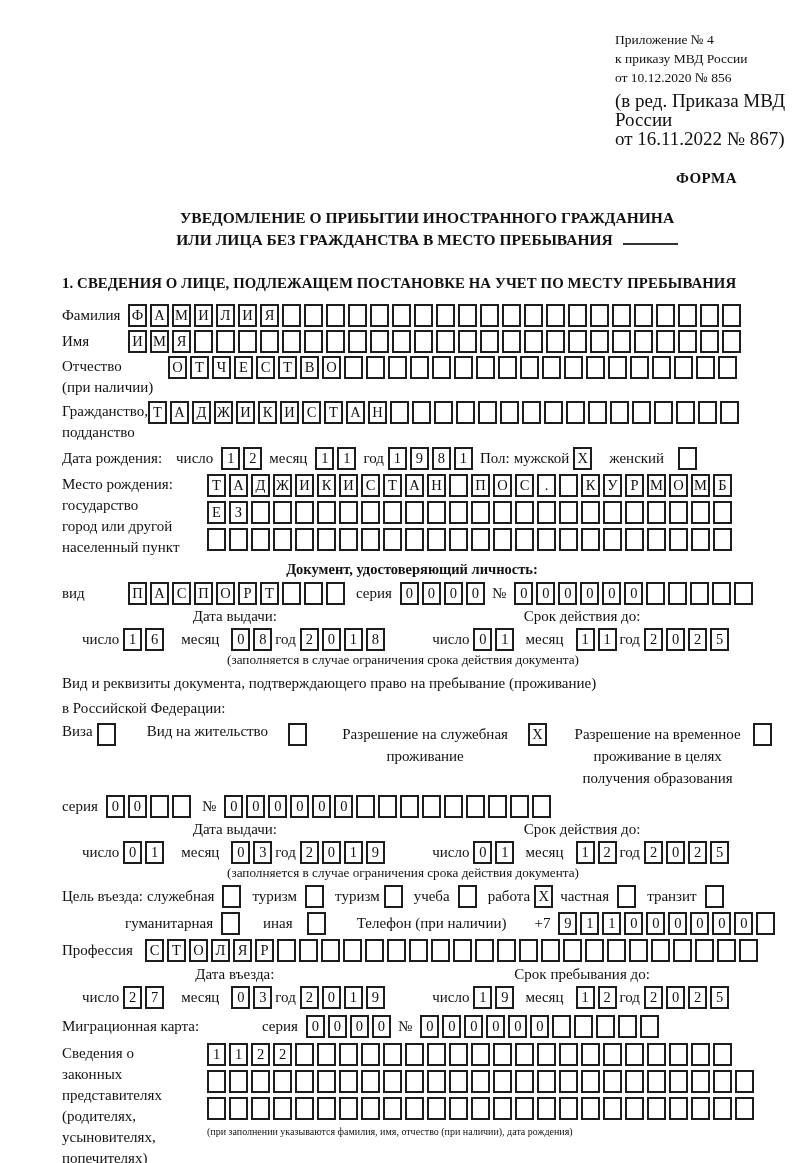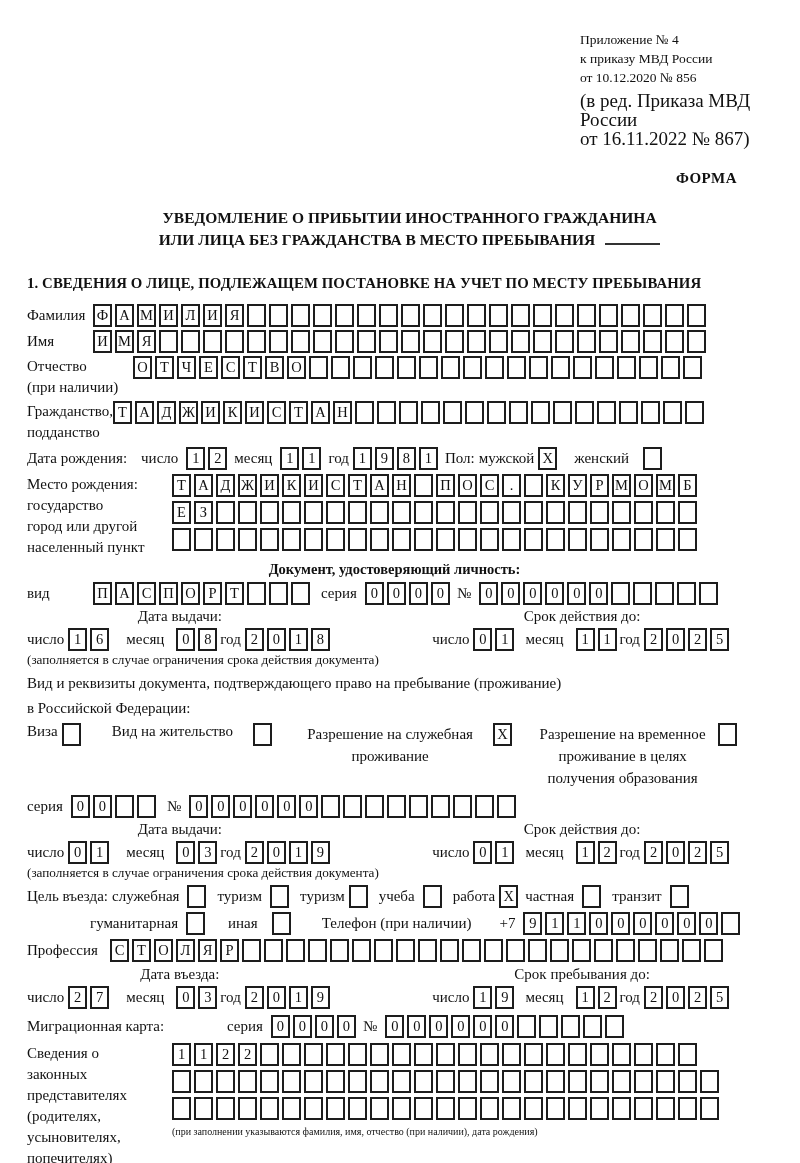--- a/index.html
+++ b/index.html
@@ -1,40 +1,40 @@
 <!DOCTYPE html>
 <html><head>
 <meta charset="utf-8">
 <style>
   html,body{margin:0;padding:0;background:#ffffff;}
   body{width:800px;height:1163px;overflow:hidden;font-family:"Liberation Serif",serif;color:#111;}
-  .page{box-sizing:border-box;width:800px;height:1163px;padding:30px 8px 0 27px;position:relative;}
+  .page{box-sizing:border-box;width:800px;height:1163px;padding:30px 8px 0 62px;position:relative;}
   .appendix{margin-left:553px;font-size:13.5px;line-height:19px;}
   .amendment{margin-left:553px;font-size:19px;line-height:19px;margin-top:4px;}
   .forma{font-weight:bold;font-size:15px;text-align:right;padding-right:55px;margin-top:22px;letter-spacing:.5px;}
   .title{margin-top:20px;text-align:center;font-weight:bold;font-size:15.5px;line-height:22px;}
   .blank-line{display:inline-block;width:55px;border-bottom:2px solid #333;height:14px;margin-left:10px;}
   .sec-heading{margin-top:24px;font-weight:bold;font-size:14.8px;letter-spacing:.1px;}
   .rows{margin-top:12px;}
   .row{display:flex;align-items:center;margin-bottom:3px;}
   .row.top{align-items:flex-start;}
   .lbl{font-size:15px;flex:none;}
   .lblcol{display:flex;flex-direction:column;font-size:15px;line-height:21px;flex:none;}
   .cells{display:flex;flex:none;}
   .cell{display:inline-flex;flex:none;align-items:center;justify-content:center;box-sizing:border-box;
         width:19px;height:23px;border:2px solid #1d1d1d;margin-right:3px;background:#fff;
         font-size:14.5px;line-height:1;}
   .stack .cells{margin-bottom:4px;}
   .center-bold{font-weight:bold;font-size:14.5px;text-align:center;margin:3px 30px 4px 0;}
   .date-pair{display:flex;margin-top:2px;}
-  .dblock{display:flex;flex-direction:column;}
+  .dblock{display:flex;flex-direction:column;margin-left:20px;}
   .dhead{font-size:15px;text-align:center;margin-bottom:3px;}
   .drow{display:flex;align-items:center;}
   .drow .lbl{margin-right:4px;}
-  .note{font-size:13.2px;text-align:left;padding-right:48px;margin:1px 0 4px 0;}
+  .note{font-size:13.2px;text-align:center;padding-right:48px;margin:1px 0 4px 0;}
   .intro{font-size:15px;line-height:22px;margin-top:3px;}
   .optlabel{font-size:15px;text-align:center;line-height:22px;flex:none;}
   .gap4{width:4px;flex:none;} .gap8{width:8px;flex:none;} .gap14{width:14px;flex:none;}
   .gap20{width:20px;flex:none;} .gap28{width:28px;flex:none;}
   .reps-note{font-size:10px;margin-top:6px;}
 </style>
 </head>
 <body>
 
 <div class="page">

